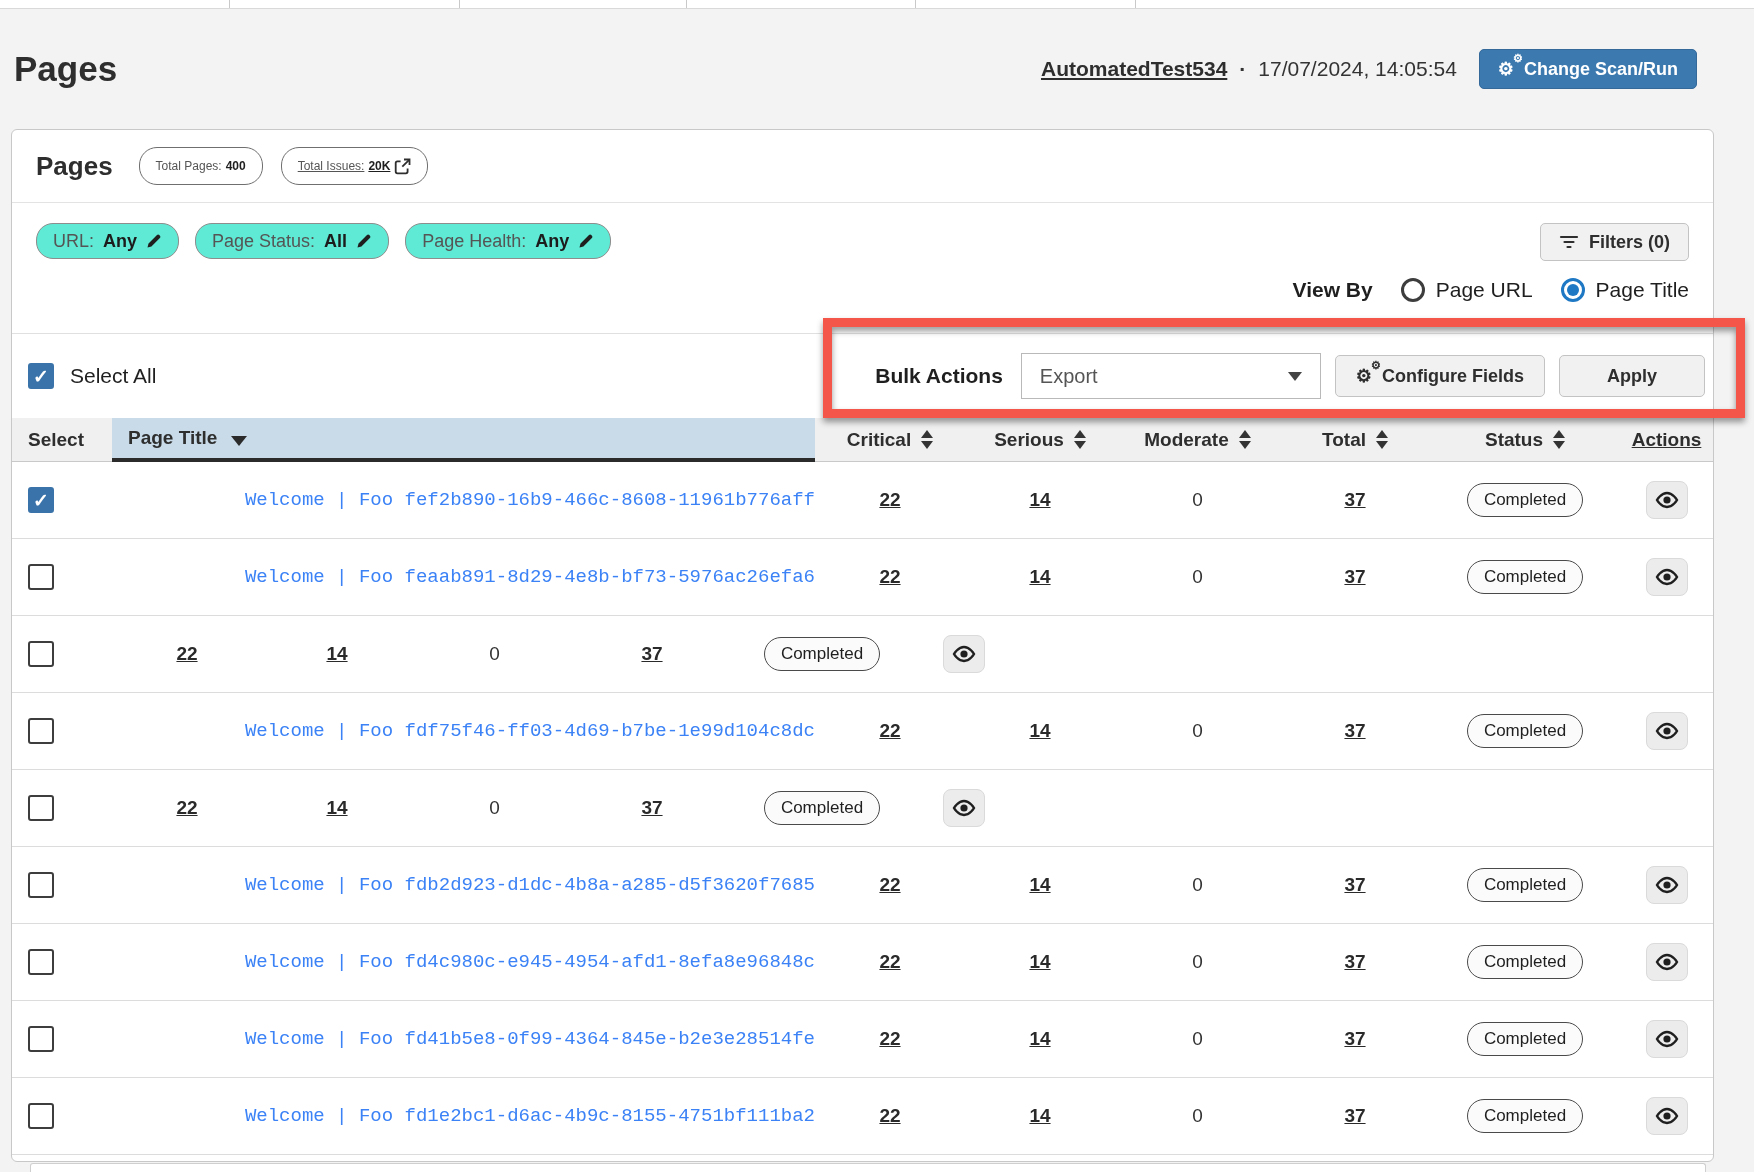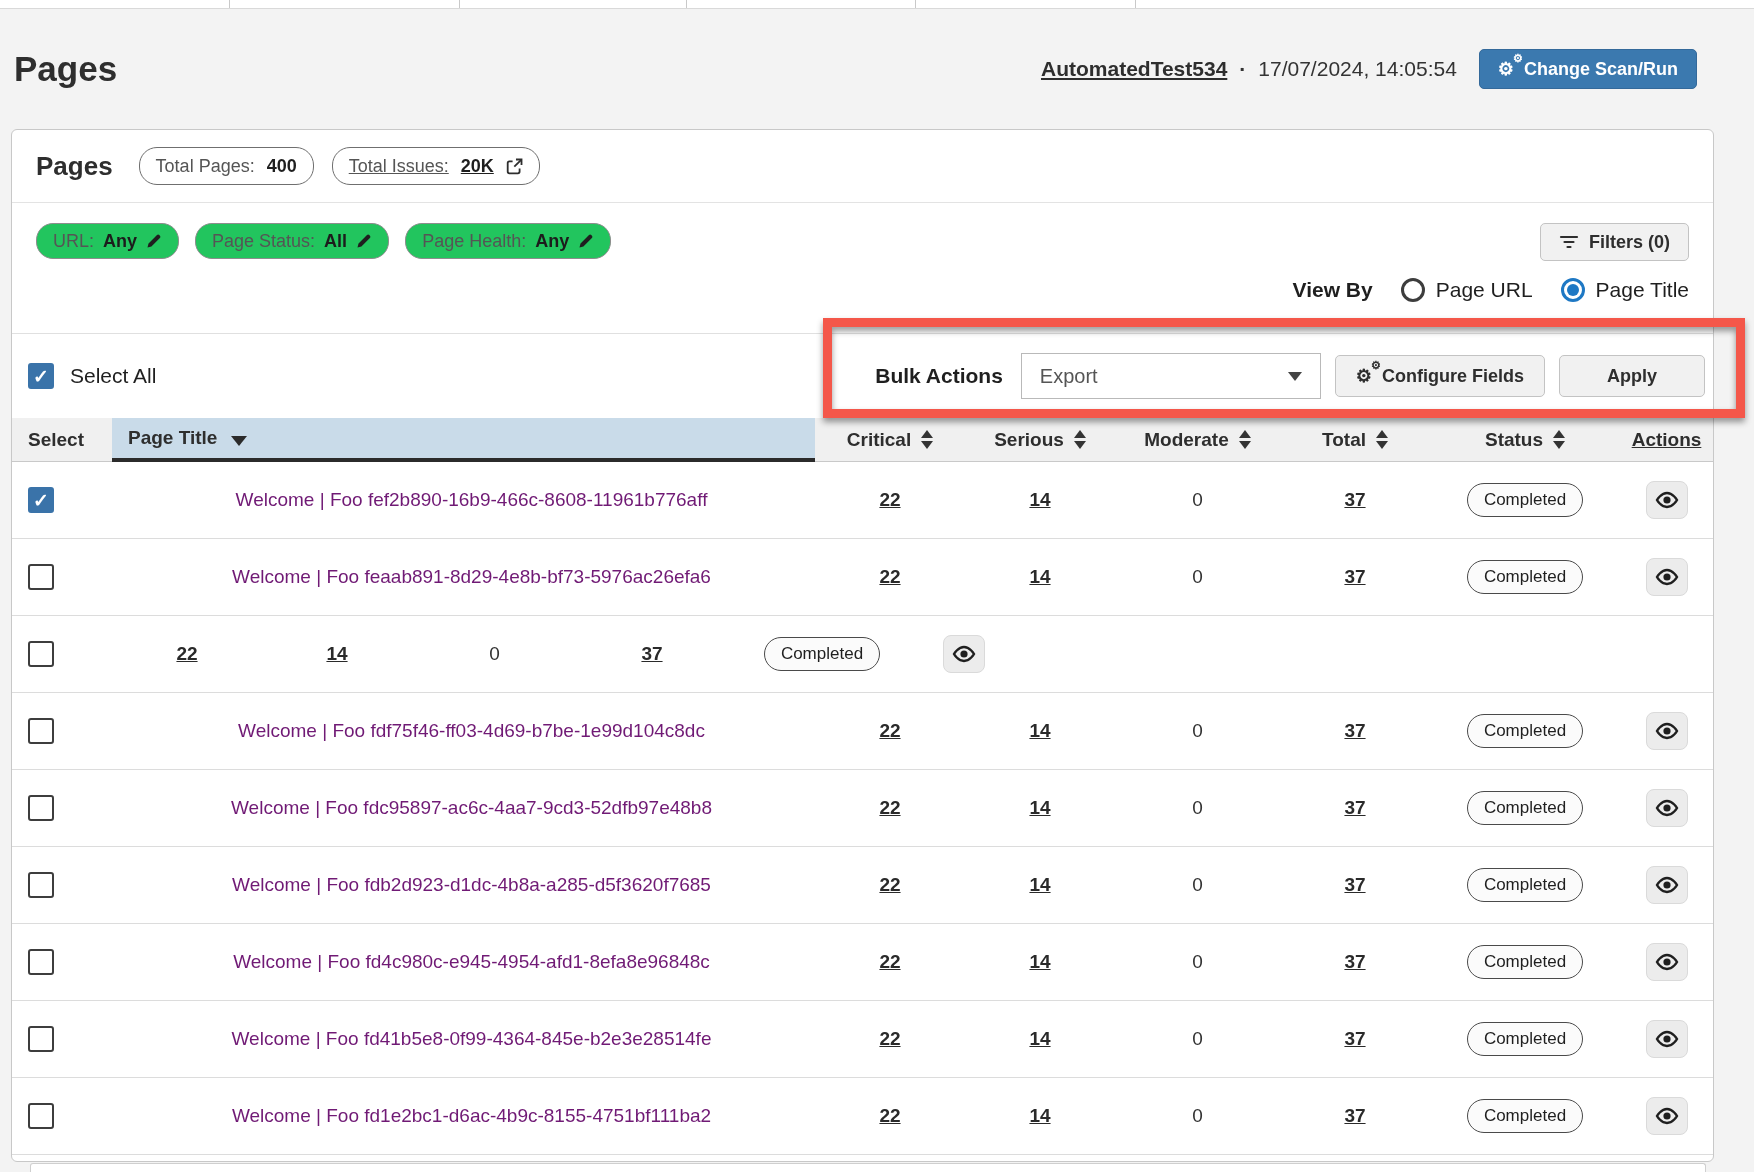--- a/index.html
+++ b/index.html
@@ -24,29 +24,29 @@
   .gears { position:relative; display:inline-block; line-height:1; }
   .gear-main { font-size:18px; }
   .gear-small { position:absolute; top:-7px; right:-9px; font-size:11px; }
 
   
   .panel { margin-left:11px; width:1703px; box-sizing:border-box; background:#fff;
            border:1px solid #c8c8c8; border-radius:6px; }
   .panel-header { height:73px; display:flex; align-items:center; gap:18px; padding:0 24px;
                   border-bottom:1px solid #e3e3e3; box-sizing:border-box; }
   .panel-title { font-size:26px; font-weight:700; color:#2e2e2e; margin-right:8px; }
-  .chip { height:36px; border:1px solid #6f6f6f; border-radius:18px; display:flex; align-items:center; gap:12px;
-          padding:0 16px; font-size:18px; color:#555; background:#fff; cursor:pointer; }
+  .chip { height:36px; border:1px solid #6f6f6f; border-radius:18px; display:flex; align-items:center; gap:4px;
+          padding:0 16px; font-size:12px; color:#555; background:#fff; cursor:pointer; }
   .chip .val { font-weight:700; color:#1f1f1f; }
   .chip.link .lbl, .chip.link .val { text-decoration:underline; }
 
   .filter-section { height:131px; box-sizing:border-box; padding:20px 24px 0; border-bottom:1px solid #e0e0e0; }
   .filter-row { display:flex; justify-content:space-between; align-items:flex-start; }
   .fchips { display:flex; gap:16px; }
-  .fchip { height:34px; background:#22c55e; border:1px solid #8d8d8d; border-radius:17px; display:flex;
+  .fchip { height:34px; background:#5eead4; border:1px solid #8d8d8d; border-radius:17px; display:flex;
            align-items:center; gap:9px; padding:0 16px; font-size:18px; color:#555; cursor:pointer; }
   .fchip .val { font-weight:700; color:#1c1c1c; }
   .filters-btn { height:38px; background:#f1f1f1; border:1px solid #c3c3c3; border-radius:5px; display:flex;
                  align-items:center; gap:10px; padding:0 18px; font-size:18px; font-weight:700; color:#2e2e2e;
                  cursor:pointer; font-family:inherit; }
   .viewby-row { display:flex; justify-content:flex-end; align-items:center; gap:28px; margin-top:17px;
                 font-size:21px; color:#1f1f1f; }
   .viewby-label { font-weight:700; }
   .radio-opt { display:flex; align-items:center; gap:11px; cursor:pointer; }
   .radio { width:24px; height:24px; border:3px solid #3d3d3d; border-radius:50%; box-sizing:border-box;
@@ -94,21 +94,21 @@
   .sort .up   { width:0; height:0; border-left:6px solid transparent; border-right:6px solid transparent;
                 border-bottom:8px solid #333; }
   .sort .down { width:0; height:0; border-left:6px solid transparent; border-right:6px solid transparent;
                 border-top:8px solid #333; }
   .sorted-caret { width:0; height:0; border-left:8px solid transparent; border-right:8px solid transparent;
                   border-top:10px solid #2b2b2b; margin-top:6px; margin-left:4px; }
 
   .trow { display:flex; height:76px; border-bottom:1px solid #dcdcdc; background:#fff; }
   .td { display:flex; align-items:center; justify-content:center; box-sizing:border-box; }
   .td.c-select { justify-content:flex-start; padding-left:16px; }
-  .td.c-title  { justify-content:center; padding-left:16px; font-size:19px; color:#701a75; }
+  .td.c-title  { justify-content:flex-end; padding-left:16px; font-size:19px; color:#3b82f6;font-family:Liberation Mono, monospace; }
   .num-link { font-size:19px; font-weight:700; color:#2a2a2a; text-decoration:underline; cursor:pointer; }
   .num-plain { font-size:19px; color:#333; }
   .badge { border:1.5px solid #4a4a4a; border-radius:17px; background:#fbfbfb; padding:6px 16px;
            font-size:17px; color:#1f1f1f; white-space:nowrap; }
   .eye-btn { width:42px; height:38px; background:#ececec; border:1px solid #dadada; border-radius:8px;
              display:flex; align-items:center; justify-content:center; cursor:pointer; }
   .panel-footer { height:6px; }
 
   
   .red-box { position:absolute; left:823px; top:318px; width:922px; height:100px; box-sizing:border-box;
@@ -427,23 +427,20 @@
                   </svg>
         </span>
       </button>
     </div>
   </div>
 
   <div class="trow">
     <div class="td c-select">
       <span class="checkbox"></span>
     </div>
-    <div class="td c-title">
-      <span>Welcome | Foo fdc95897-ac6c-4aa7-9cd3-52dfb97e48b8</span>
-    </div>
     <div class="td c-critical">
       <span class="num-link">22</span>
     </div>
     <div class="td c-serious">
       <span class="num-link">14</span>
     </div>
     <div class="td c-moderate">
       <span class="num-plain">0</span>
     </div>
     <div class="td c-total">

